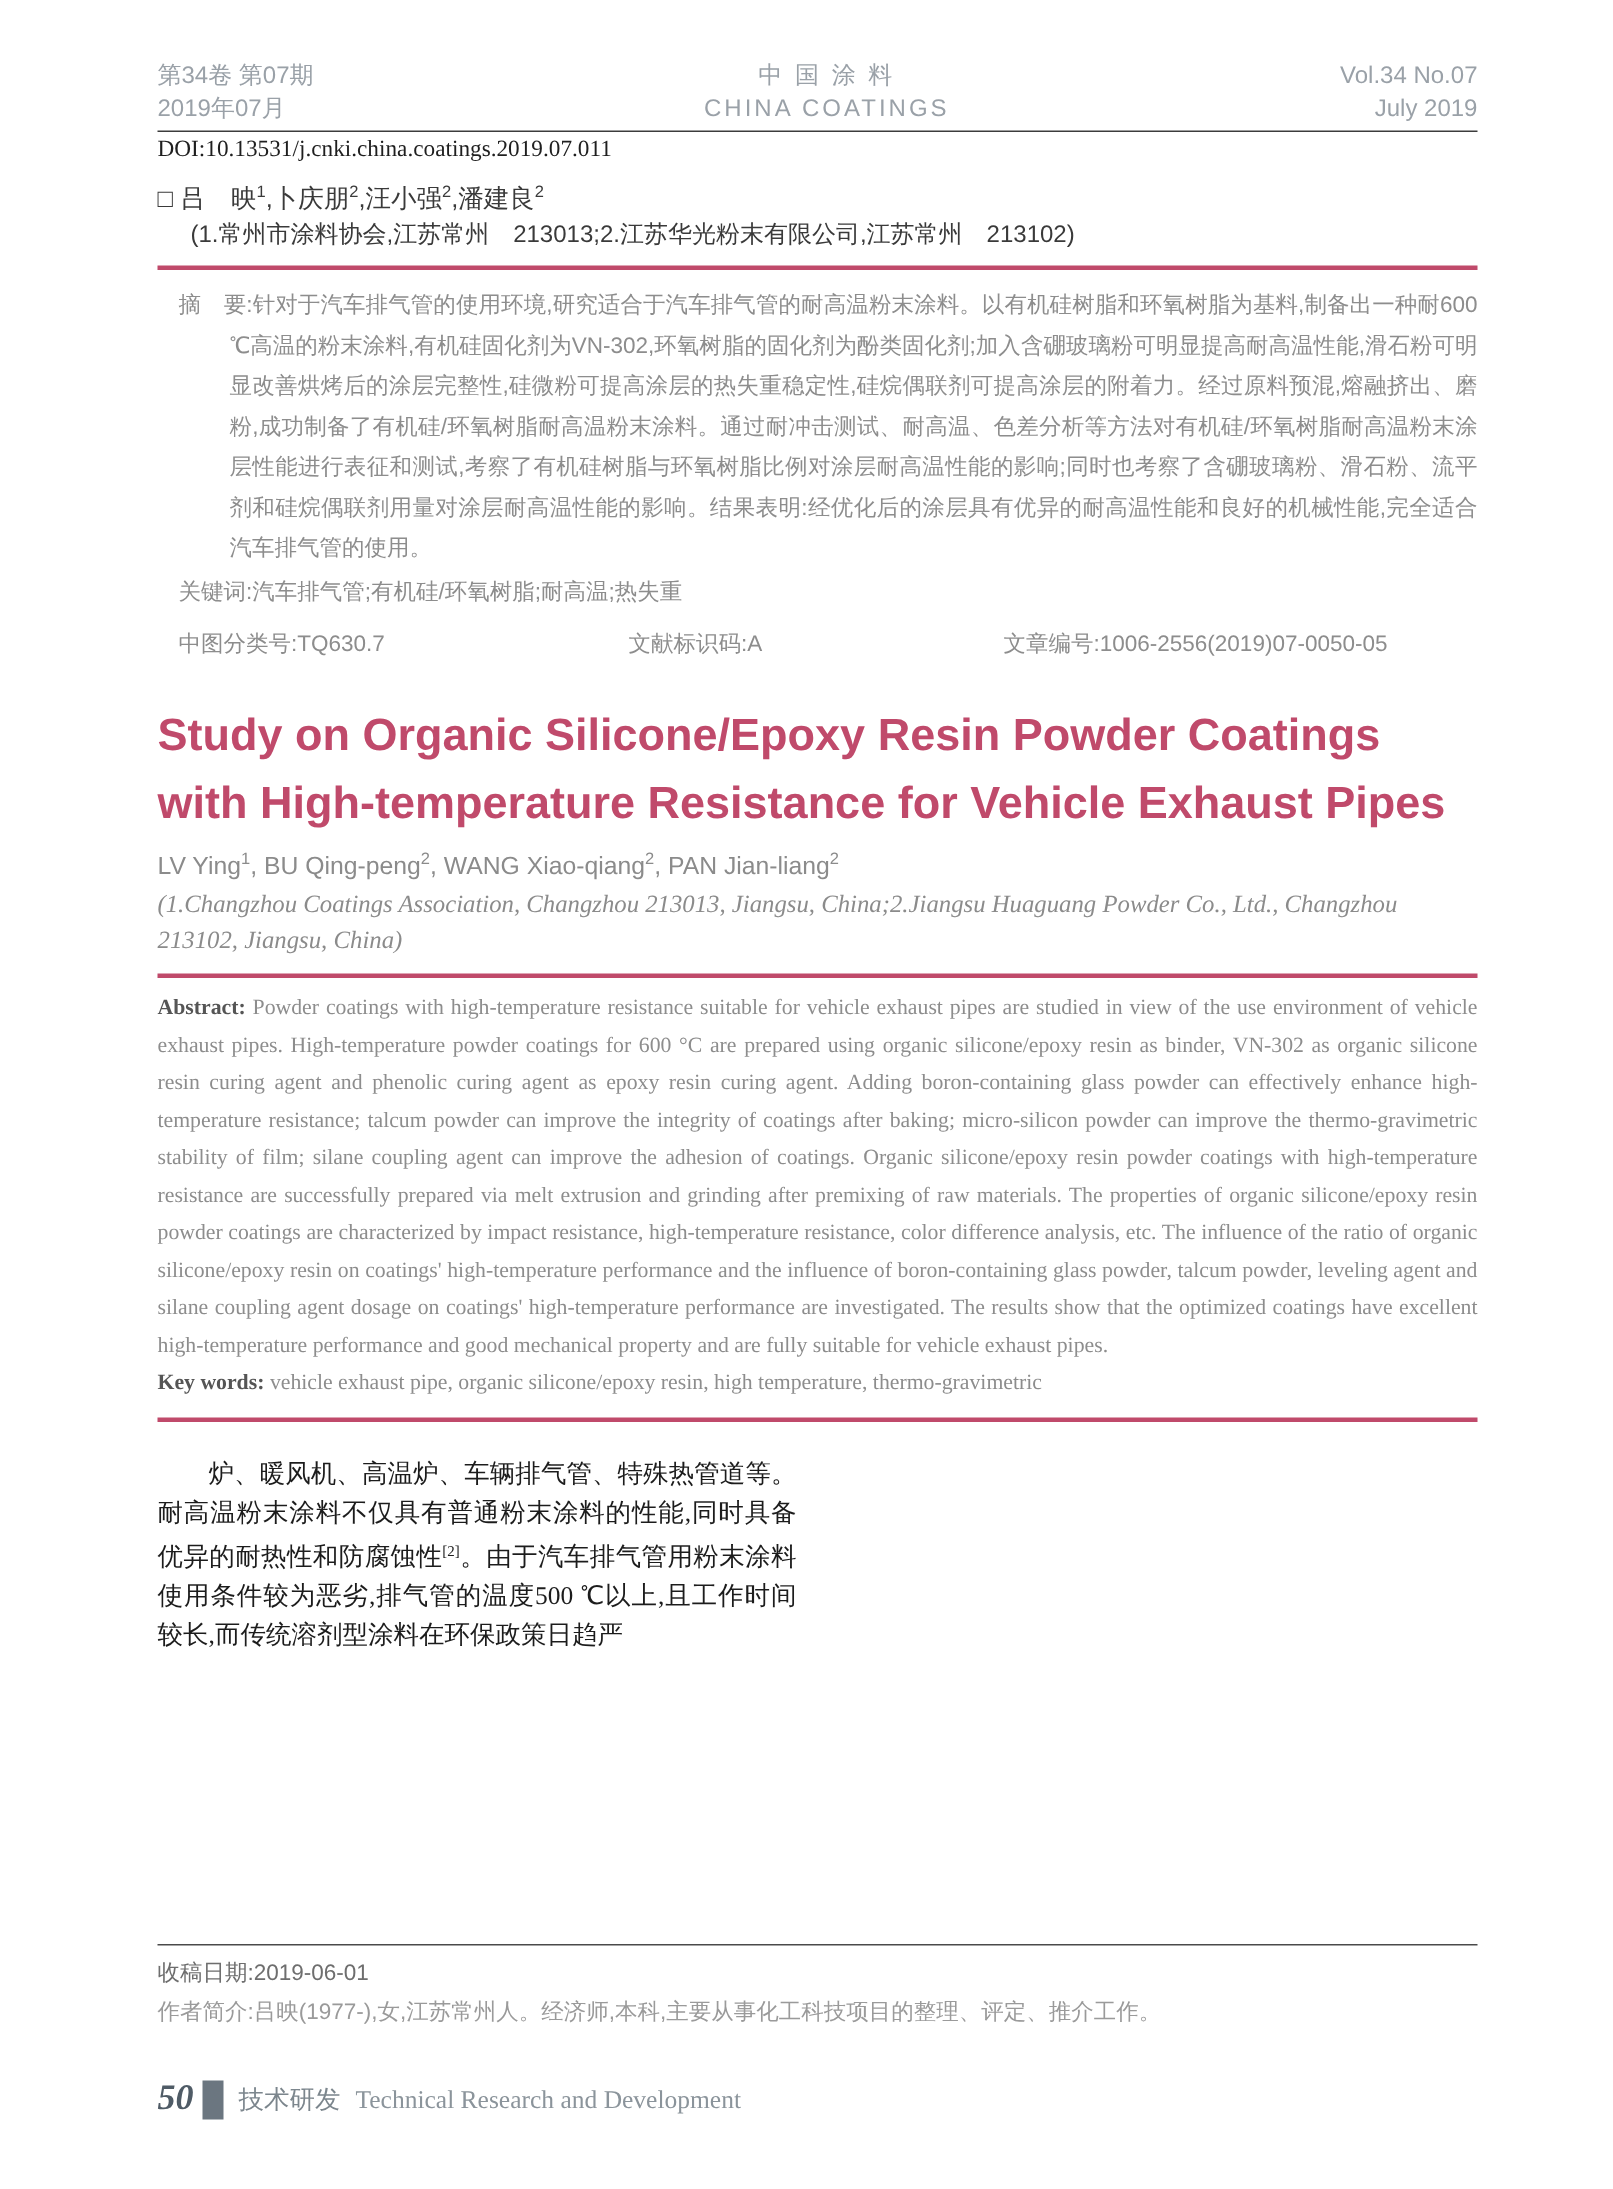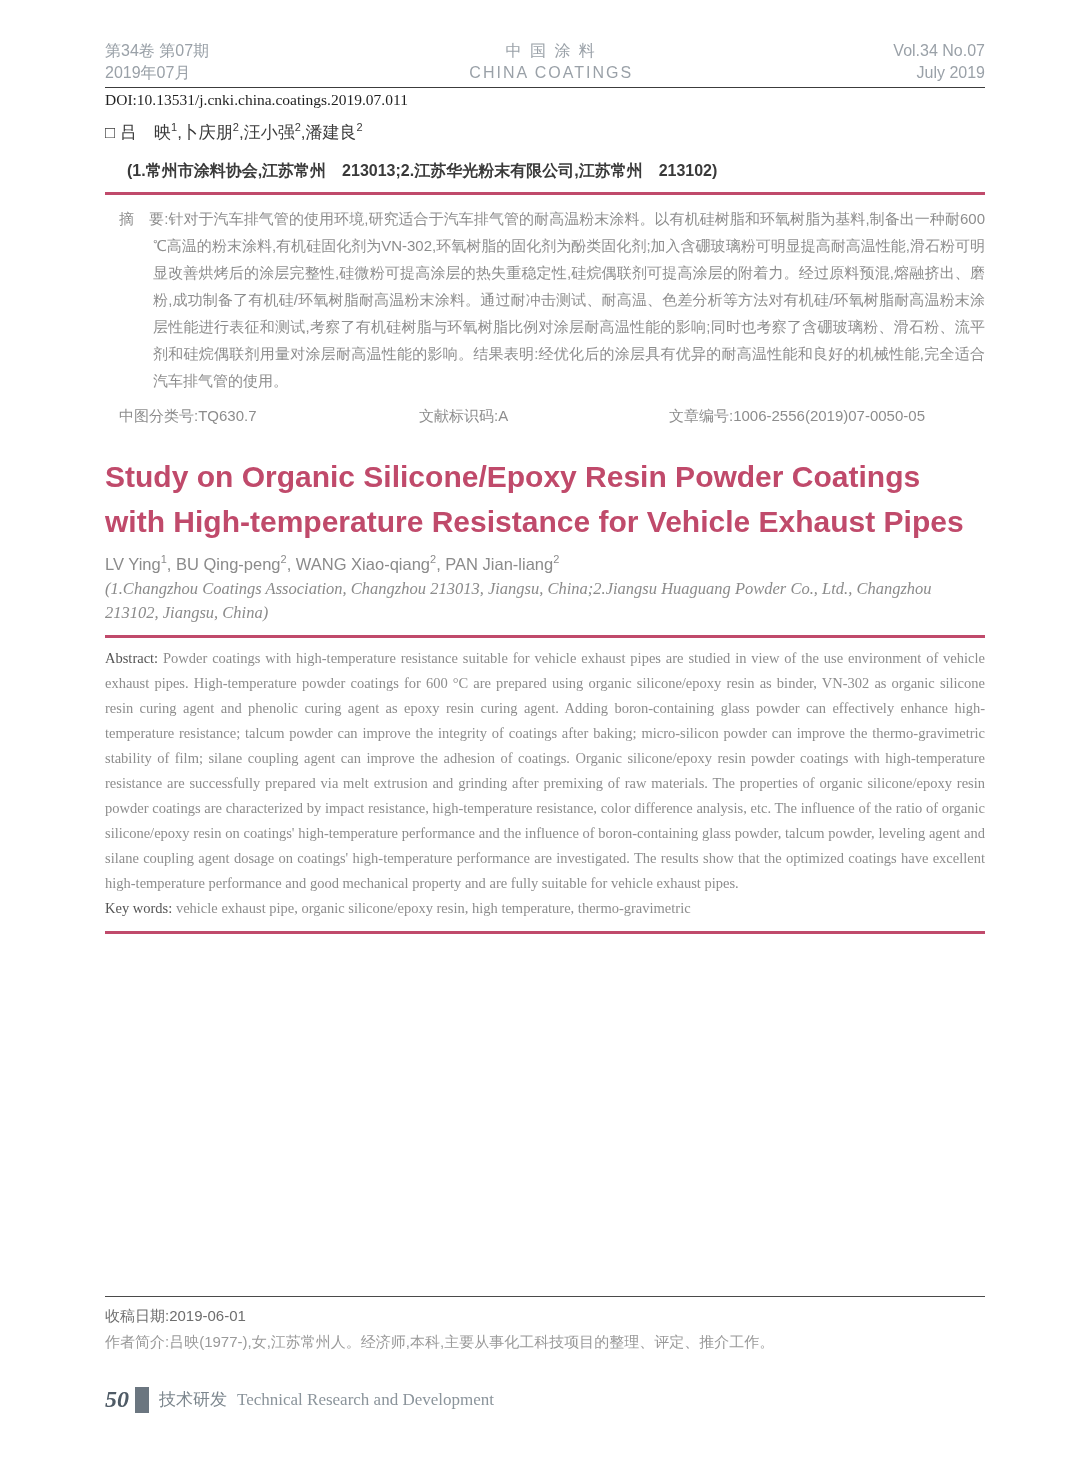--- a/index.html
+++ b/index.html
@@ -15,41 +15,41 @@
   .hdr-right { text-align:right; }
   .hdr-rule { border-bottom:1.5px solid #3c3c3c; margin-top:3px; }
   .doi { font-family:"Liberation Serif", serif; color:#1f1f1f; font-size:15.5px; margin-top:3px; }
 
   
   .title-cn { margin-top:14px; color:var(--accent); font-weight:bold;
               font-size:46px; line-height:58px; letter-spacing:3px; }
 
   .authors-cn { margin-top:12px; font-size:17px; color:#3a3a3a; }
   .authors-cn sup, .auth-en sup { font-size:11px; }
-  .affil-cn { margin-top:17px; padding-left:22px; font-size:16px; color:#3a3a3a;font-weight:bold; }
+  .affil-cn { margin-top:2px; padding-left:22px; font-size:16px; color:#3a3a3a; }
 
   .rule { height:3px; background:var(--accent); margin-top:10px; }
 
   
   .abs-cn { margin:10px 0 0 14px; padding-left:34px; text-indent:-34px;
             font-size:15px; line-height:27px; color:var(--gray-txt); text-align:justify; }
   .kw-cn  { margin:2px 0 0 14px; font-size:15px; line-height:27px; color:var(--gray-txt); }
   .class-row { display:flex; margin:10px 0 0 14px; color:var(--gray-txt); font-size:15px; line-height:24px; }
   .class-row .c1 { width:300px; } .class-row .c2 { width:250px; }
 
   
   .title-en { margin-top:26px; color:var(--accent); font-weight:bold;
               font-size:30px; line-height:45px; }
   .auth-en  { margin-top:9px; color:#8b8b8b; font-size:16.5px; }
   .affil-en { font-family:"Liberation Serif", serif; font-style:italic; color:#8b8b8b;
               font-size:16.5px; line-height:24px; margin-top:3px; }
   .abs-en, .kw-en { font-family:"Liberation Serif", serif; color:var(--gray-txt);
             font-size:14.5px; line-height:25px; text-align:justify; }
   .abs-en { margin-top:8px; }
-  .lbl-dark { color:#555; font-weight:normal; }
+  .lbl-dark { color:#555; font-weight:bold; }
 
   
   .intro { display:flex; margin-top:12px; }
   .col { width:426px; font-family:"Liberation Serif", serif; font-size:17px;
          line-height:26px; color:#1c1c1c; text-align:justify; }
   .col-left { margin-right:28px; }
   .col-right { padding-top:10px; }
   .intro-heading { color:var(--accent); font-weight:bold; font-size:25px; line-height:30px;
                    font-family:"Liberation Sans", sans-serif; }
   .intro-heading .num { margin-right:16px; }
@@ -95,20 +95,21 @@
     <div class="hdr-rule"></div>
     <div class="doi">DOI:10.13531/j.cnki.china.coatings.2019.07.011</div>
 
 
     <div class="authors-cn"><span>□ </span><span>吕　映</span><sup>1</sup><span>,卜庆朋</span><sup>2</sup><span>,汪小强</span><sup>2</sup><span>,潘建良</span><sup>2</sup></div>
     <div class="affil-cn">(1.常州市涂料协会,江苏常州　213013;2.江苏华光粉末有限公司,江苏常州　213102)</div>
 
     <div class="rule"></div>
 
     <div class="abs-cn"><span>摘　要:</span><span>针对于汽车排气管的使用环境,研究适合于汽车排气管的耐高温粉末涂料。以有机硅树脂和环氧树脂为基料,制备出一种耐600 ℃高温的粉末涂料,有机硅固化剂为VN-302,环氧树脂的固化剂为酚类固化剂;加入含硼玻璃粉可明显提高耐高温性能,滑石粉可明显改善烘烤后的涂层完整性,硅微粉可提高涂层的热失重稳定性,硅烷偶联剂可提高涂层的附着力。经过原料预混,熔融挤出、磨粉,成功制备了有机硅/环氧树脂耐高温粉末涂料。通过耐冲击测试、耐高温、色差分析等方法对有机硅/环氧树脂耐高温粉末涂层性能进行表征和测试,考察了有机硅树脂与环氧树脂比例对涂层耐高温性能的影响;同时也考察了含硼玻璃粉、滑石粉、流平剂和硅烷偶联剂用量对涂层耐高温性能的影响。结果表明:经优化后的涂层具有优异的耐高温性能和良好的机械性能,完全适合汽车排气管的使用。</span></div>
+    <div class="kw-cn"><span>关键词:</span><span>汽车排气管;有机硅/环氧树脂;耐高温;热失重</span></div>
 
     <div class="class-row">
       <div class="c1">中图分类号:TQ630.7</div>
       <div class="c2">文献标识码:A</div>
       <div class="c3">文章编号:1006-2556(2019)07-0050-05</div>
     </div>
 
     <div class="title-en">
       <div>Study on Organic Silicone/Epoxy Resin Powder Coatings</div>
       <div>with High-temperature Resistance for Vehicle Exhaust Pipes</div>
@@ -118,20 +119,23 @@
     <div class="affil-en">(1.Changzhou Coatings Association, Changzhou 213013, Jiangsu, China;2.Jiangsu Huaguang Powder Co., Ltd., Changzhou 213102, Jiangsu, China)</div>
 
     <div class="rule"></div>
 
     <div class="abs-en"><span class="lbl-dark">Abstract:</span><span> Powder coatings with high-temperature resistance suitable for vehicle exhaust pipes are studied in view of the use environment of vehicle exhaust pipes. High-temperature powder coatings for 600 °C are prepared using organic silicone/epoxy resin as binder, VN-302 as organic silicone resin curing agent and phenolic curing agent as epoxy resin curing agent. Adding boron-containing glass powder can effectively enhance high-temperature resistance; talcum powder can improve the integrity of coatings after baking; micro-silicon powder can improve the thermo-gravimetric stability of film; silane coupling agent can improve the adhesion of coatings. Organic silicone/epoxy resin powder coatings with high-temperature resistance are successfully prepared via melt extrusion and grinding after premixing of raw materials. The properties of organic silicone/epoxy resin powder coatings are characterized by impact resistance, high-temperature resistance, color difference analysis, etc. The influence of the ratio of organic silicone/epoxy resin on coatings' high-temperature performance and the influence of boron-containing glass powder, talcum powder, leveling agent and silane coupling agent dosage on coatings' high-temperature performance are investigated. The results show that the optimized coatings have excellent high-temperature performance and good mechanical property and are fully suitable for vehicle exhaust pipes.</span></div>
     <div class="kw-en"><span class="lbl-dark">Key words:</span><span> vehicle exhaust pipe, organic silicone/epoxy resin, high temperature, thermo-gravimetric</span></div>
 
     <div class="rule"></div>
 
     <div class="intro">
+      <div class="col col-right">
+        <p><span>炉、暖风机、高温炉、车辆排气管、特殊热管道等。耐高温粉末涂料不仅具有普通粉末涂料的性能,同时具备优异的耐热性和防腐蚀性</span><sup>[2]</sup><span>。由于汽车排气管用粉末涂料使用条件较为恶劣,排气管的温度500 ℃以上,且工作时间较长,而传统溶剂型涂料在环保政策日趋严</span></p>
+      </div>
     </div>
 
   </div>
 
   <div class="footnote">
     <div class="fn-received">收稿日期:2019-06-01</div>
     <div class="fn-bio">作者简介:吕映(1977-),女,江苏常州人。经济师,本科,主要从事化工科技项目的整理、评定、推介工作。</div>
   </div>
 
   <div class="footer">

